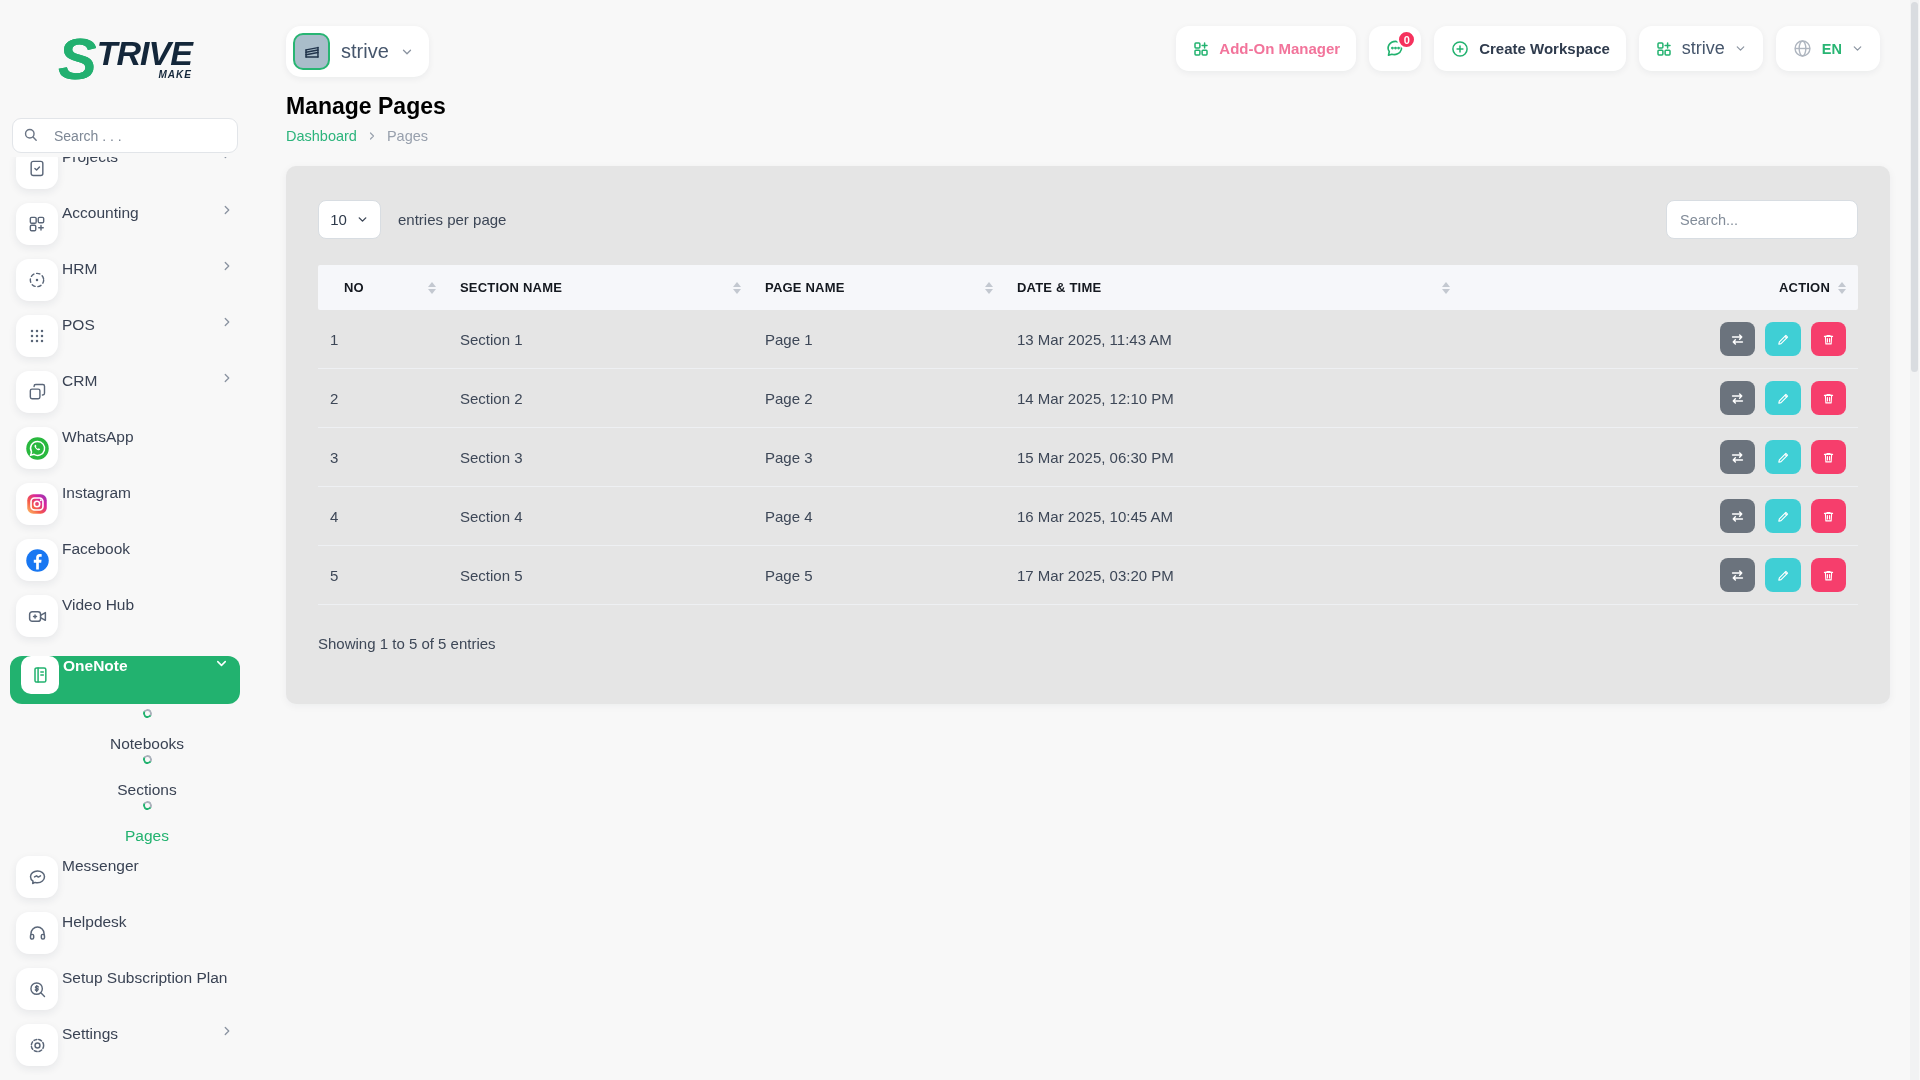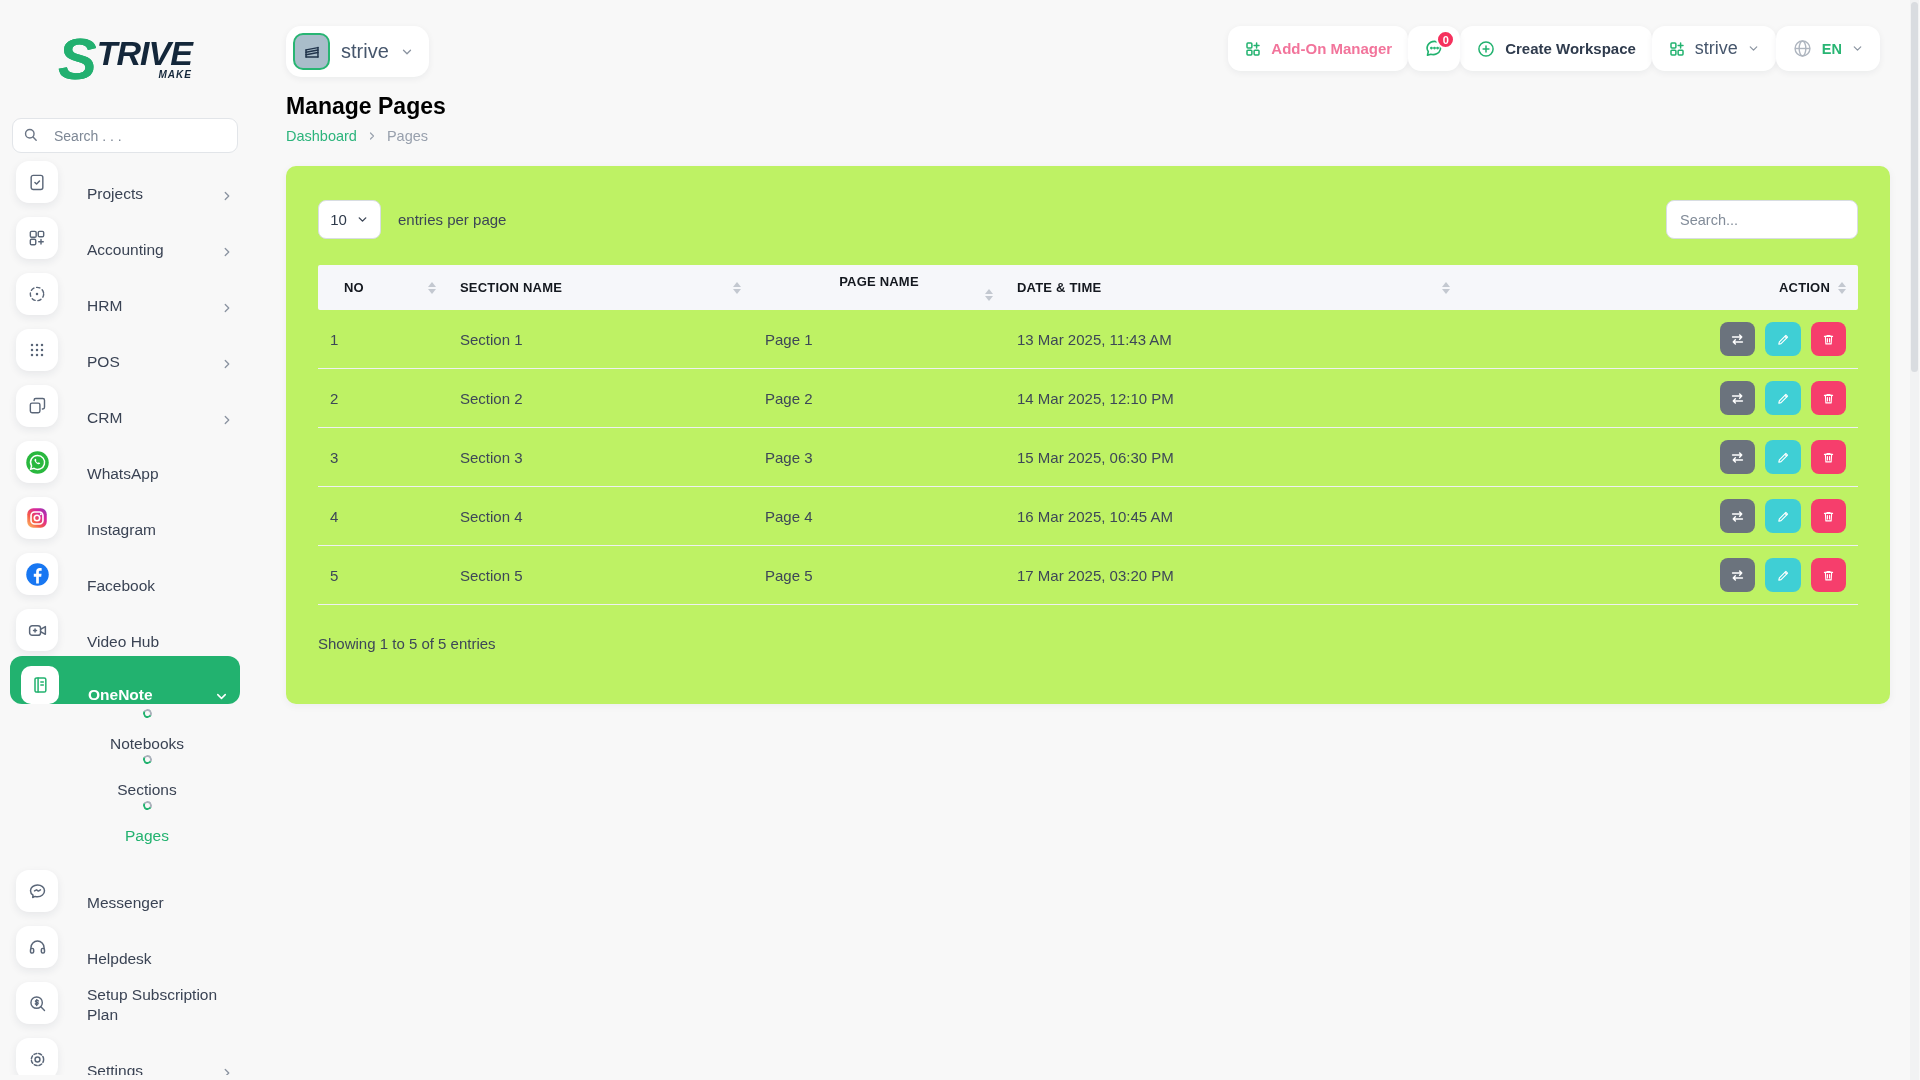--- a/index.html
+++ b/index.html
@@ -15,21 +15,21 @@
   .logo-rest { color:#14273a; font-size:34px; font-weight:900; font-style:italic; letter-spacing:-1px; line-height:.9; }
   .logo-sub  { color:#14273a; font-size:10px; font-weight:700; font-style:italic; letter-spacing:1px; margin-top:1px; }
 
   .side-search { margin:0 12px 4px; position:relative; }
   .side-search input { width:100%; height:35px; border:1px solid #e2e5e9; border-radius:9px; background:#fff;
                        padding:0 10px 0 41px; font-size:14px; color:#55606e; outline:none; }
   .side-search input::placeholder { color:#7d8795; }
   .side-search .s-ico { position:absolute; left:10px; top:8px; color:#6b7585; }
 
   .menu { height:918px; overflow:hidden; padding-top:4px; }
-  .nav-item { display:flex; align-items:flex-end; gap:29px; min-height:56px; padding:0 16px; cursor:pointer; }
+  .nav-item { display:flex; align-items:flex-start; gap:4px; min-height:56px; padding:0 16px; cursor:pointer; }
   .nav-item.clipped { margin-top:-14px; }
   .tile { flex:0 0 42px; height:42px; border-radius:13px; background:#fff;
           box-shadow:0 3px 9px rgba(25,39,58,.08); display:flex; align-items:center; justify-content:center;
           color:#5a6678; }
   .nav-label { flex:1; font-size:15.5px; color:#3a4354; line-height:1.25; }
   .chev { color:#8a93a0; display:flex; }
   .nav-item.active { background:#22b26f; border-radius:12px; margin:5px 10px; min-height:48px; padding:0 11px; }
   .nav-item.active .tile { flex-basis:38px; height:38px; border-radius:10px; box-shadow:none; color:#22b26f; }
   .nav-item.active .nav-label { color:#fff; font-weight:700; }
   .nav-item.active .chev { color:#fff; }
@@ -43,21 +43,21 @@
 
   
   .main { position:absolute; left:250px; top:0; width:1670px; height:1080px; }
 
   .topbar { display:flex; align-items:flex-start; justify-content:space-between; padding:26px 40px 0 36px; }
   .ws-pill { display:flex; align-items:center; gap:11px; background:#fff; border-radius:15px;
              padding:7px 15px 7px 7px; box-shadow:0 2px 7px rgba(25,39,58,.06); cursor:pointer; }
   .ws-ico { width:37px; height:37px; border-radius:10px; background:#a9bdca; border:2px solid #28b573;
             display:flex; align-items:center; justify-content:center; color:#20344b; }
   .ws-name { font-size:20px; color:#46566c; }
-  .top-actions { display:flex; align-items:center; }
+  .top-actions { display:flex; align-items:center; gap:13px; }
   .pill { background:#fff; border-radius:13px; height:45px; display:flex; align-items:center; gap:9px;
           padding:0 16px; box-shadow:0 2px 7px rgba(25,39,58,.06); font-size:15px; color:#2e3a4b; cursor:pointer; }
   .addon-label { color:#f2749b; font-weight:600; }
   .chat-pill { width:52px; justify-content:center; position:relative; padding:0; }
   .chat-badge { position:absolute; top:4px; right:5px; background:#f5315d; color:#fff; font-size:11px;
                 font-weight:700; min-width:19px; height:19px; border-radius:10px; display:flex;
                 align-items:center; justify-content:center; border:2px solid #fff; }
   .cw-label { font-weight:600; color:#2f3b4d; }
   .wsd-name { font-size:18px; color:#46566c; }
   .lang-en { color:#28b573; font-weight:600; font-size:14.5px; }
@@ -65,21 +65,21 @@
   .gray-ic { color:#aeb5bf; display:flex; }
   .chev-sm { color:#8a93a0; display:flex; }
 
   .page-head { padding:16px 40px 0 36px; }
   .page-title { font-size:23px; font-weight:700; color:#000000; }
   .crumbs { display:flex; align-items:center; gap:9px; margin-top:8px; font-size:14.5px; }
   .crumb-home { color:#2cb47c; cursor:pointer; }
   .crumb-sep { color:#9aa2ae; display:flex; }
   .crumb-cur { color:#98a0ad; }
 
-  .card { margin:22px 30px 0 36px; background:#bef264; border-radius:10px;
+  .card { margin:22px 30px 0 36px; background:#e5e5e5; border-radius:10px;
           box-shadow:0 2px 9px rgba(25,39,58,.05); padding:34px 32px 52px; }
   .controls { display:flex; align-items:center; justify-content:space-between; }
   .left-controls { display:flex; align-items:center; gap:17px; }
   .select-box { width:63px; height:39px; border:1px solid #d8dde2; border-radius:8px; background:#fff;
                 display:flex; align-items:center; justify-content:center; gap:9px; font-size:15px;
                 color:#2e3a4b; cursor:pointer; }
   .entries-label { font-size:15px; color:#3c4656; }
   .table-search input { width:192px; height:39px; border:1px solid #d8dde2; border-radius:8px;
                         padding:0 13px; font-size:14.5px; color:#55606e; outline:none; background:#fff; }
   .table-search input::placeholder { color:#828c99; }
@@ -88,21 +88,21 @@
   .thead { display:flex; align-items:center; background:#f6f7fa; height:45px; border-radius:2px; }
   .th { display:flex; align-items:center; font-size:13px; font-weight:700; color:#14181f;
         letter-spacing:.2px; padding:0 12px; cursor:pointer; }
   .sorter { display:flex; flex-direction:column; gap:2px; margin-left:auto; }
   .sorter .up   { width:0; height:0; border-left:4px solid transparent; border-right:4px solid transparent;
                   border-bottom:5px solid #c3c8d0; }
   .sorter .down { width:0; height:0; border-left:4px solid transparent; border-right:4px solid transparent;
                   border-top:5px solid #c3c8d0; }
   .c-no      { width:130px; padding-left:26px; }
   .c-section { width:305px; }
-  .c-page    { width:252px;flex-direction:column; }
+  .c-page    { width:252px; }
   .c-date    { flex:1; }
   .c-date.th { padding-right:258px; }
   .c-action  { width:150px; justify-content:flex-end; }
   .c-action .sorter { margin-left:8px; }
 
   .row { display:flex; align-items:center; height:59px; border-bottom:1px solid #eef0f3;
          font-size:15px; color:#3d4757; }
   .td { padding:0 12px; }
   .actions { display:flex; gap:10px; justify-content:flex-end; align-items:center; }
   .abtn { width:36px; height:34px; border:none; border-radius:8px; display:flex; align-items:center;

